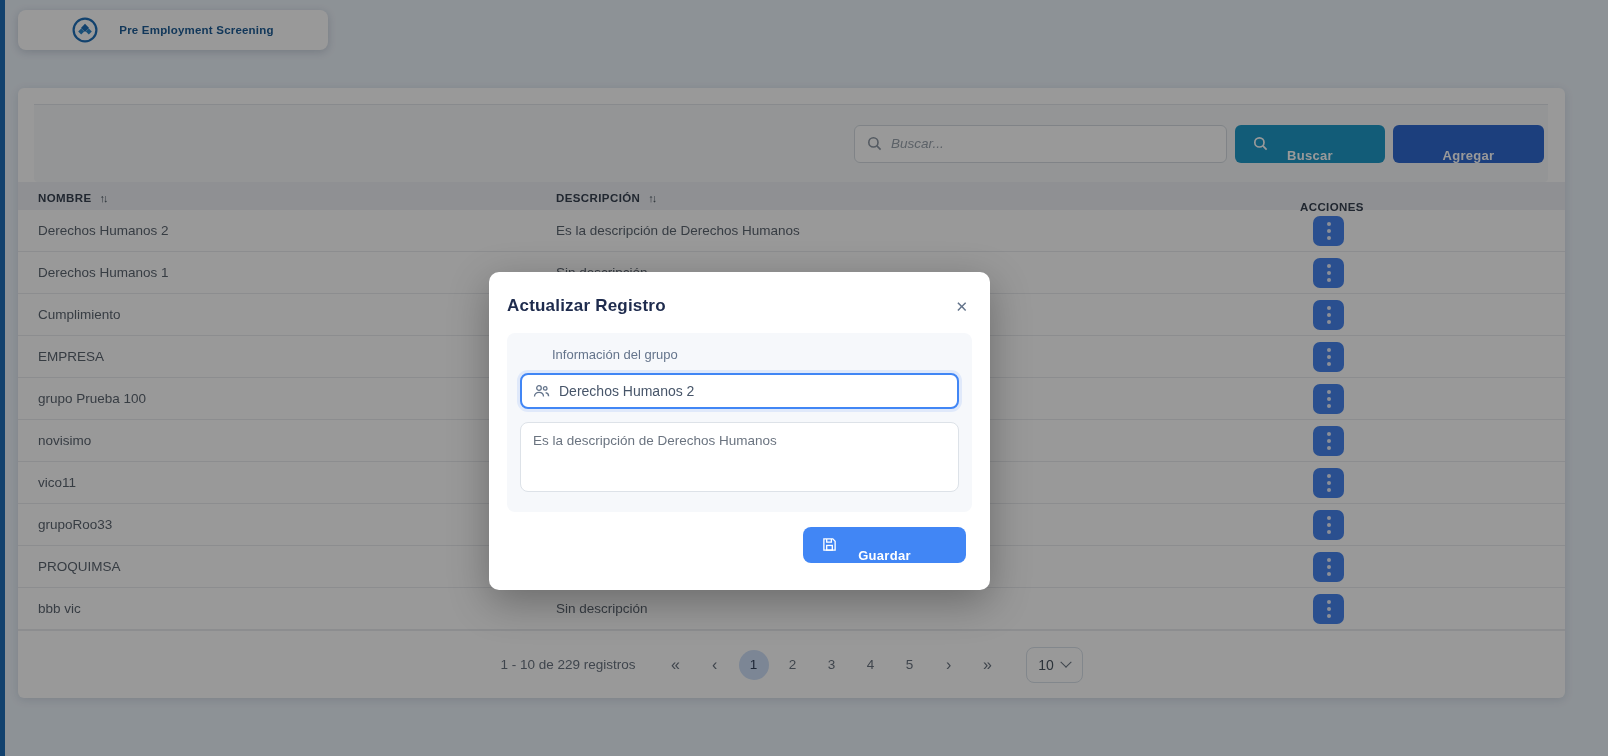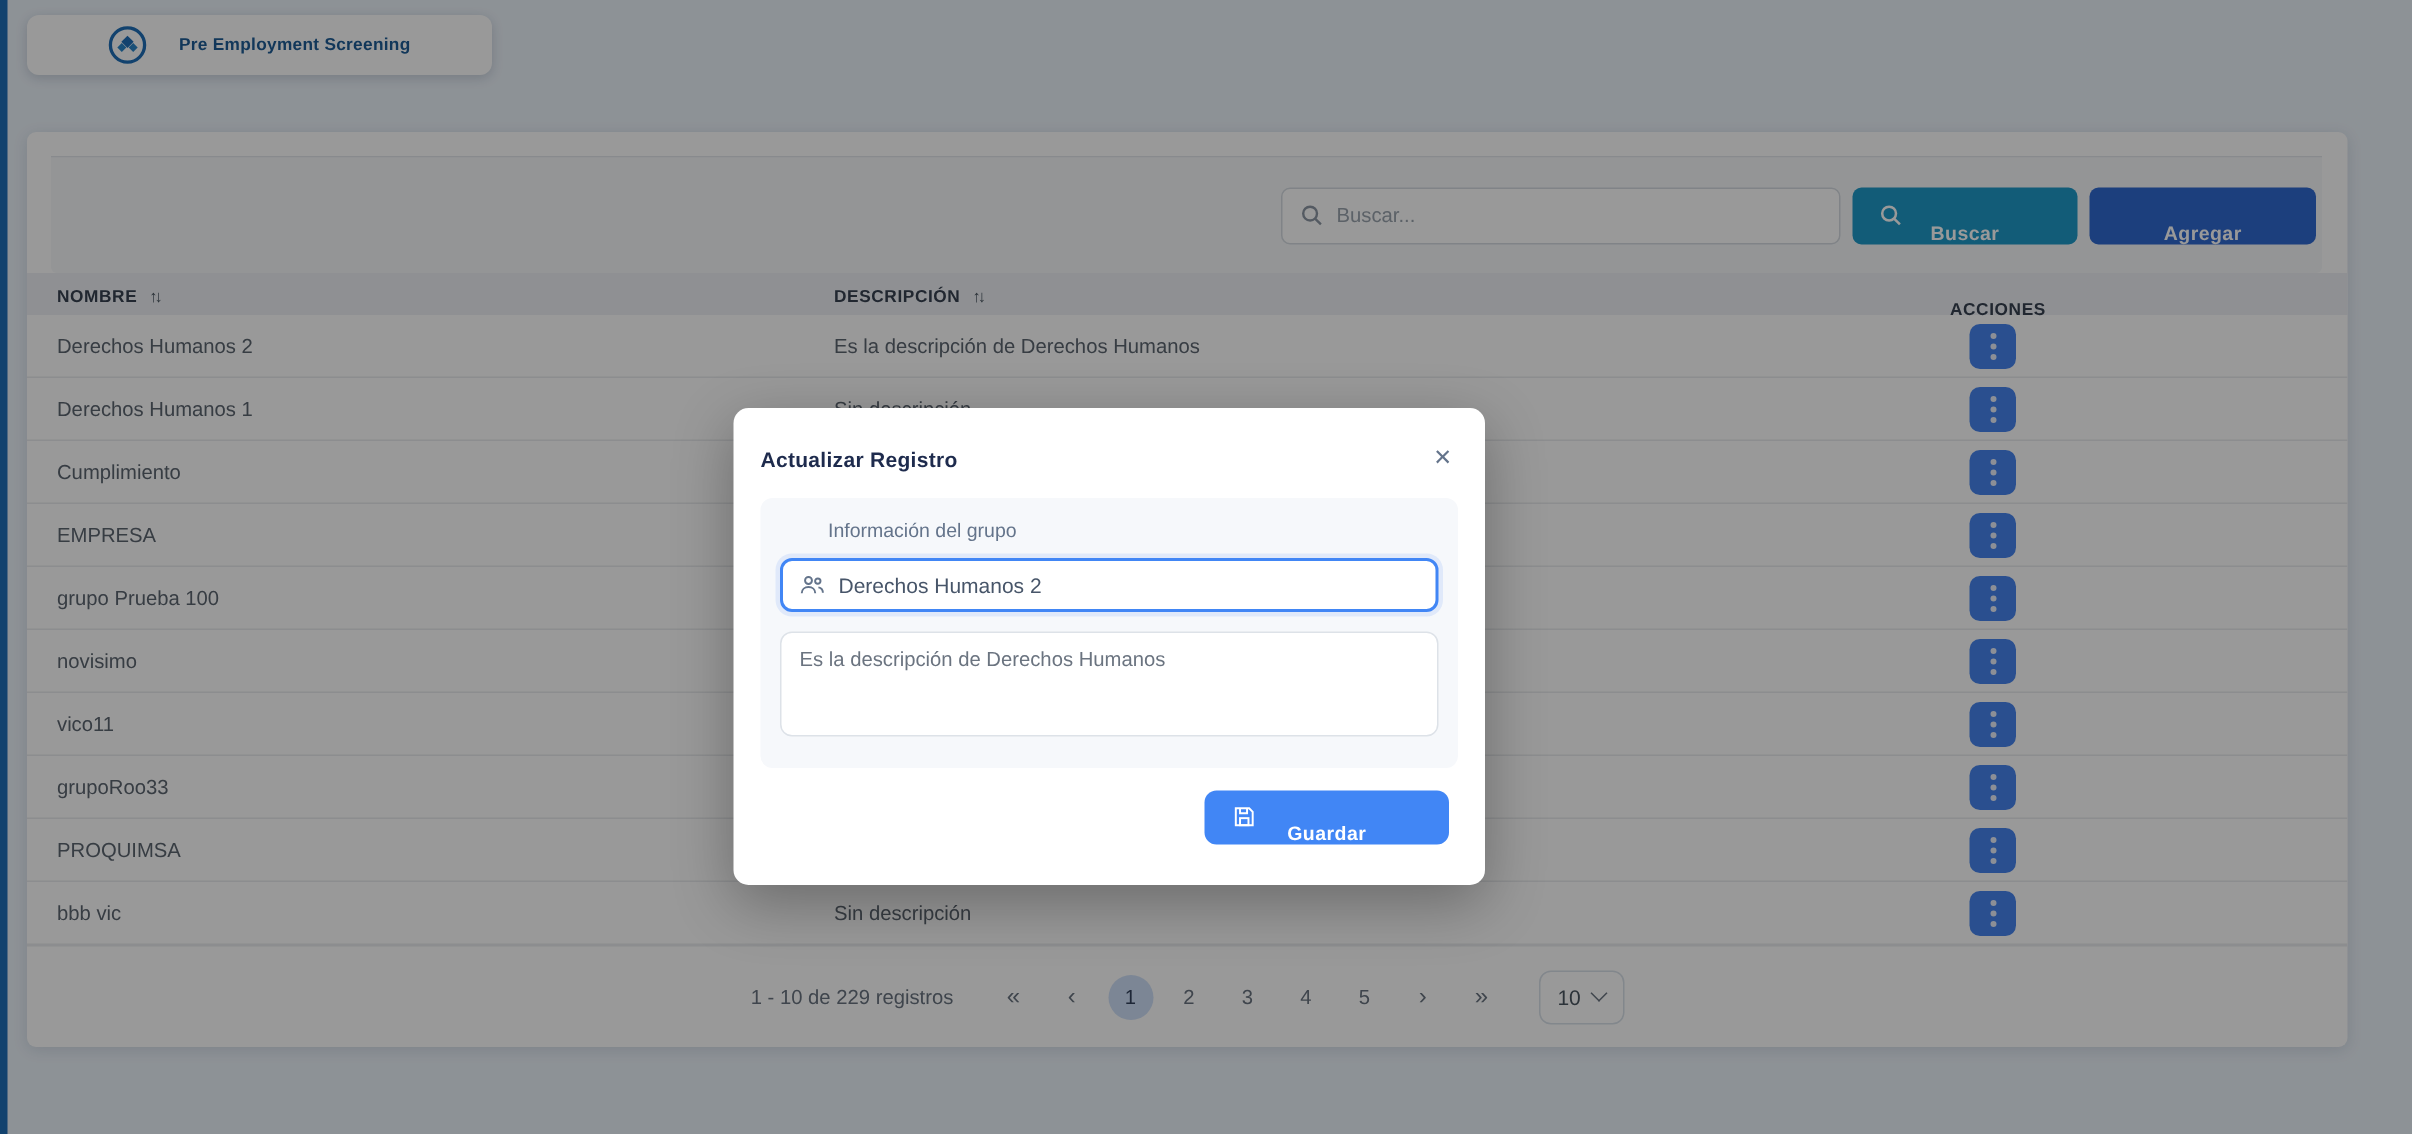--- a/index.html
+++ b/index.html
@@ -38,21 +38,21 @@
     display:flex; align-items:center; justify-content:flex-end;
     gap:8px; padding-right:4px; border-radius:0 0 4px 4px;
   }
   .search-box {
     width:373px; height:38px; background:#fff;
     border:1px solid #d5dbe1; border-radius:6px;
     display:flex; align-items:center; padding:0 12px; gap:9px;
   }
   .search-box input {
     border:none; outline:none; flex:1; font-family:inherit;
-    font-size:13.5px; color:#be185d; background:transparent;
+    font-size:13.5px; color:#be185d; background:transparent;font-style:italic;
   }
   .search-box input::placeholder { color:#9aa3ad; }
   .btn {
     height:38px; border:none; border-radius:6px; cursor:pointer;
     font-family:inherit; font-weight:bold; font-size:13px; color:#fff;
     display:flex; align-items:flex-end; justify-content:center; position:relative;
     letter-spacing:.3px;
   }
   .btn-search { width:150px; background:#1e9ac8; }
   .btn-search .btn-ico { position:absolute; left:18px; top:11px; }
@@ -110,21 +110,21 @@
 
   
   .overlay { position:absolute; inset:0; background:rgba(0,0,0,.40); z-index:10; }
   .modal {
     position:absolute; left:489px; top:272px; width:501px; height:318px;
     background:#fff; border-radius:10px; z-index:20;
     box-shadow:0 12px 40px rgba(0,0,0,.30);
     padding:18px;
   }
   .modal-head { display:flex; align-items:center; justify-content:space-between; margin-top:6px; }
-  .modal-title { font-size:14px; font-weight:bold; color:#1e2b4d; letter-spacing:.2px; }
+  .modal-title { font-size:17px; font-weight:bold; color:#1e2b4d; letter-spacing:.2px; }
   .modal-close { border:none; background:transparent; cursor:pointer; color:#64748b;
     font-size:15px; line-height:1; padding:2px 4px; }
   .modal-close::before { content:"\2715"; }
   .modal-panel {
     margin-top:17px; background:#f6f8fb; border-radius:8px; padding:14px 13px 16px 13px;
   }
   .panel-label { font-size:13px; color:#64748b;margin-left:32px; }
   .field-name {
     margin-top:11px; height:36px; background:#fff;
     border:2px solid #4186f5; border-radius:8px;

